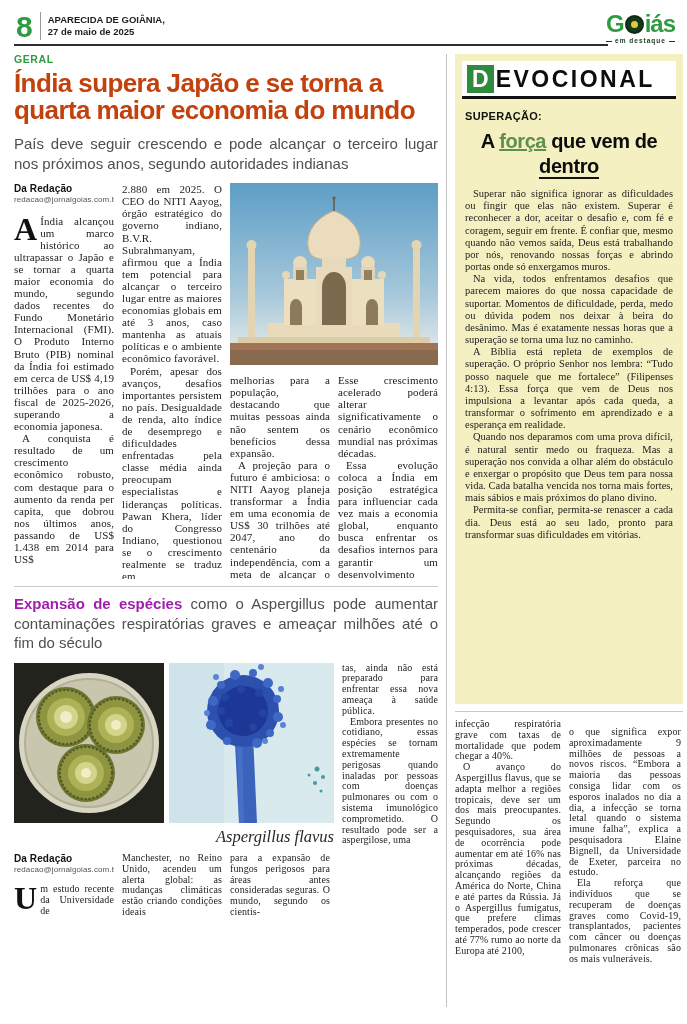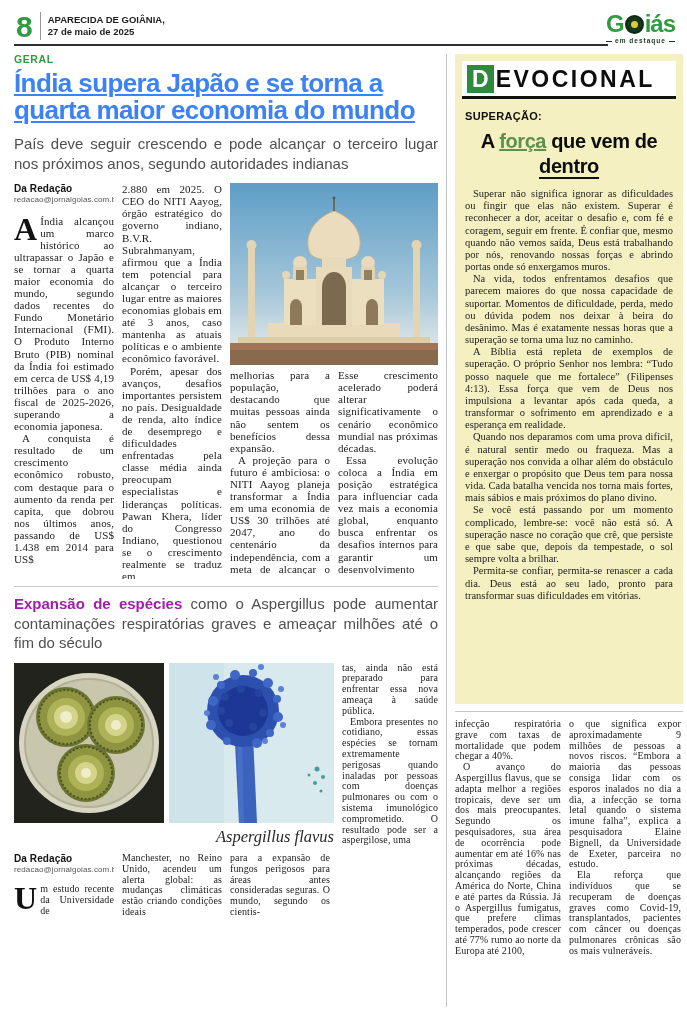--- a/index.html
+++ b/index.html
@@ -22,33 +22,33 @@
   .logo-tag span.tagtxt { font:700 6.5px/1 "Liberation Sans", sans-serif; color:#14391a; letter-spacing:1px; }
 
   
   .content { display:flex; padding:10px 5px 0 14px; }
   .main { width:424px; flex:none; }
   .vsep { width:1px; background:#c2c2c2; margin:0 8px; flex:none; }
   .rightcol { width:228px; flex:none; }
 
   
   .kicker { font:700 10.5px/1 "Liberation Sans", sans-serif; color:#2f9b41; letter-spacing:0.6px; margin-bottom:5px; }
-  .h1 { font:800 26px/1.07 "Liberation Sans", sans-serif; color:#3b82f6; letter-spacing:-0.6px; margin-bottom:9px;text-decoration:underline; }
+  .h1 { font:800 26px/1.07 "Liberation Sans", sans-serif; color:#c2410c; letter-spacing:-0.6px; margin-bottom:9px; }
   .deck { font:400 15px/1.3 "Liberation Sans", sans-serif; color:#4f4f4f; text-align:justify; margin-bottom:10px; }
   .deck .hl { color:#a21caf; font-weight:700; }
   .byline-name { font:700 10px/1.2 "Liberation Sans", sans-serif; color:#111; }
   .byline-mail { font:400 8px/1.3 "Liberation Sans", sans-serif; color:#555; margin-bottom:9px; }
   .bt { font:400 11px/1.1 "Liberation Serif", serif; color:#1c1c1c; text-align:justify; letter-spacing:0.1px; }
   .bt p + p, p.ind { text-indent:8px; }
   .dc { float:left; font:700 32px/26px "Liberation Serif", serif; color:#111; padding:1px 3px 0 0; }
 
   .a1-body { display:flex; gap:8px; height:396px; overflow:hidden; margin-top:2px; }
   .colsm { width:100px; flex:none; overflow:hidden; }
   .a1-right { width:208px; flex:none; }
-  .a1-right-cols { display:flex; gap:8px; height:205px; overflow:hidden; }
+  .a1-right-cols { display:flex; gap:8px; margin-top:5px; height:205px; overflow:hidden; }
 
   .hdiv { border:none; border-top:1px solid #c9c9c9; margin:7px 0; }
 
   
   .h2x { font:800 25px/1.1 "Liberation Sans", sans-serif; color:#0d0d0d; letter-spacing:-0.6px; margin:4px 0 8px; }
   .a2-body { display:flex; gap:8px; height:298px; overflow:hidden; }
   .a2-left { width:320px; flex:none; }
   .photos { display:flex; gap:5px; }
   .caption { font:italic 400 16.5px/1.3 "Liberation Serif", serif; color:#2a2a2a; text-align:right; margin:3px 0 6px; }
   .minicols { display:flex; gap:8px; height:100px; overflow:hidden; }
@@ -61,21 +61,21 @@
   .devo-rest { font:800 23px/1 "Liberation Sans", sans-serif; color:#0d0d0d; letter-spacing:2.5px; }
   .devo-kicker { font:800 11px/1 "Liberation Sans", sans-serif; color:#111; margin:12px 10px 0; letter-spacing:0.3px; }
   .devo-title { font:800 20px/1.25 "Liberation Sans", sans-serif; color:#0d0d0d; text-align:center; margin:7px 14px 9px; letter-spacing:-0.4px; }
   .devo-title .grn { color:#5f8f4e;text-decoration:underline; }
   .devo-title .und { border-bottom:2.5px solid #111;text-align:center; }
   .devo-text { padding:0 10px; font:400 10.5px/1.16 "Liberation Serif", serif; color:#1c1c1c; text-align:justify; }
   .devo-text p { text-indent:8px; }
 
   .r-cols { display:flex; gap:8px; height:288px; overflow:hidden; }
   .colr1 { width:106px; flex:none; }
-  .colr2 { width:112px; flex:none; }
+  .colr2 { width:112px; flex:none;margin-top:8px; }
 </style>
 </head>
 <body>
 
 <div class="page">
 
   <header class="masthead">
     <div class="mast-left">
       <span class="pagenum">8</span>
       <span class="mast-vline"></span>
@@ -285,21 +285,20 @@
         </div>
         <div class="devo-kicker">SUPERAÇÃO:</div>
         <div class="devo-title">
           <span>A </span><span class="grn">força</span><span> que vem de </span><span class="und">dentro</span>
         </div>
         <div class="devo-text">
           <p>Superar não significa ignorar as dificuldades ou fingir que elas não existem. Superar é reconhecer a dor, aceitar o desafio e, com fé e coragem, seguir em frente. É confiar que, mesmo quando não vemos saída, Deus está trabalhando por nós, renovando nossas forças e abrindo portas onde só enxergamos muros.</p>
           <p>Na vida, todos enfrentamos desafios que parecem maiores do que nossa capacidade de suportar. Momentos de dificuldade, perda, medo ou dúvida podem nos deixar à beira do desânimo. Mas é exatamente nessas horas que a superação se torna uma luz no caminho.</p>
           <p>A Bíblia está repleta de exemplos de superação. O próprio Senhor nos lembra: “Tudo posso naquele que me fortalece” (Filipenses 4:13). Essa força que vem de Deus nos impulsiona a levantar após cada queda, a transformar o sofrimento em aprendizado e a esperança em realidade.</p>
           <p>Quando nos deparamos com uma prova difícil, é natural sentir medo ou fraqueza. Mas a superação nos convida a olhar além do obstáculo e enxergar o propósito que Deus tem para nossa vida. Cada batalha vencida nos torna mais fortes, mais sábios e mais próximos do plano divino.</p>
-          <p>Se você está passando por um momento complicado, lembre-se: você não está só. A superação nasce no coração que crê, que persiste e que sabe que, depois da tempestade, o sol sempre volta a brilhar.</p>
           <p>Permita-se confiar, permita-se renascer a cada dia. Deus está ao seu lado, pronto para transformar suas dificuldades em vitórias.</p>
         </div>
       </aside>
 
       <hr class="hdiv">
 
       <div class="r-cols">
         <div class="colr1 bt bt2">
           <p>infecção respiratória grave com taxas de mortalidade que podem chegar a 40%.</p>
           <p class="ind">O avanço do Aspergillus flavus, que se adapta melhor a regiões tropicais, deve ser um dos mais preocupantes. Segundo os pesquisadores, sua área de ocorrência pode aumentar em até 16% nas próximas décadas, alcançando regiões da América do Norte, China e até partes da Rússia. Já o Aspergillus fumigatus, que prefere climas temperados, pode crescer até 77% rumo ao norte da Europa até 2100,</p>

